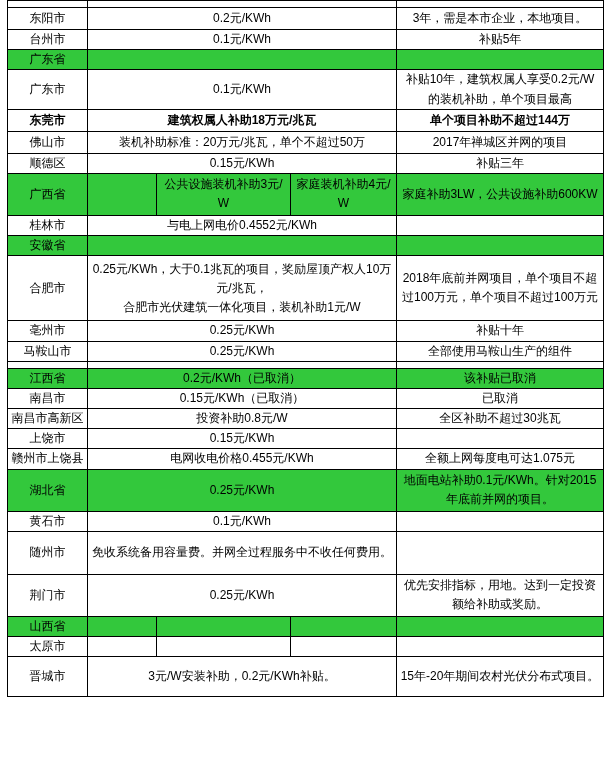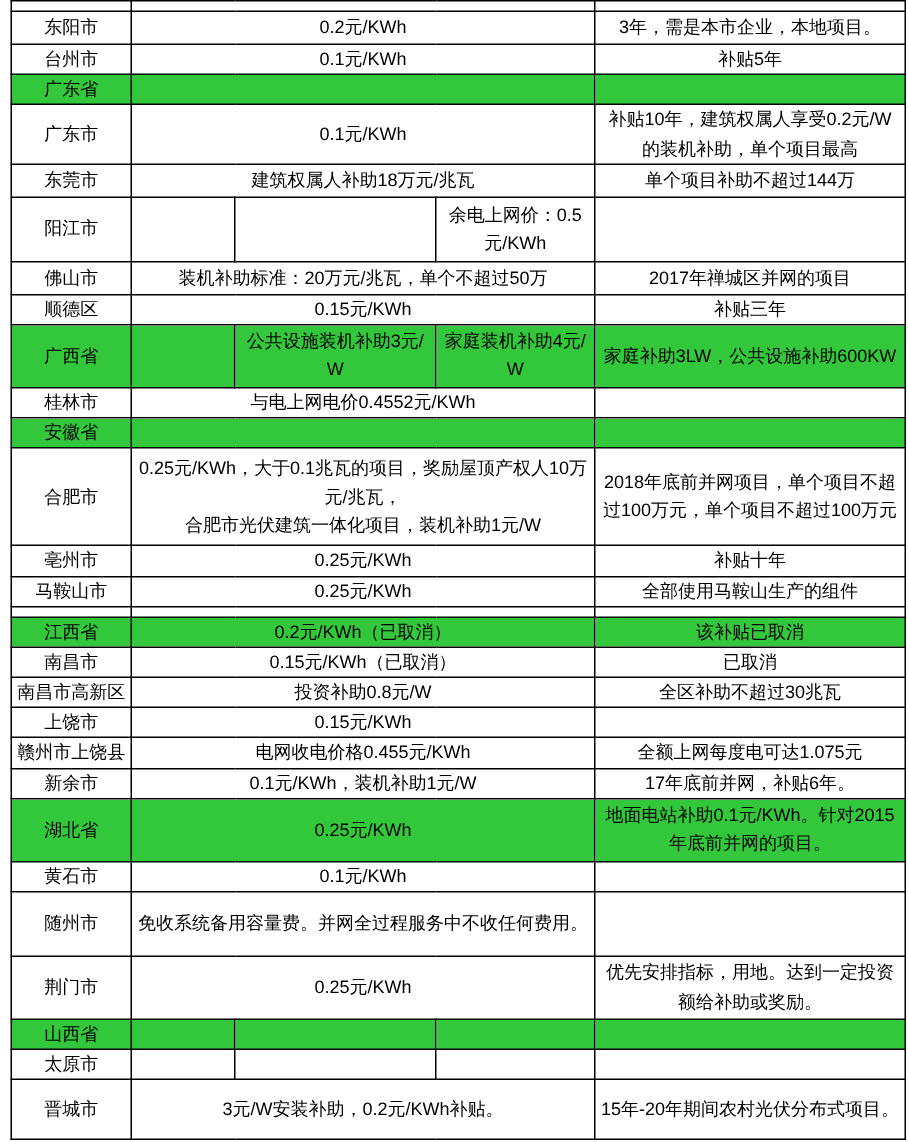--- a/index.html
+++ b/index.html
@@ -60,31 +60,24 @@
         <tr class="green" style="height: 18px;">
           <td>广东省</td>
           <td colspan="3"></td>
           <td></td>
         </tr>
         <tr style="height: 39px;">
           <td>广东市</td>
           <td colspan="3">0.1元/KWh</td>
           <td>补贴10年，建筑权属人享受0.2元/W的装机补助，单个项目最高</td>
         </tr>
-        <tr style="height: 22px;">
+        <tr style="height: 22px; font-weight: bold;">
           <td>东莞市</td>
           <td colspan="3">建筑权属人补助18万元/兆瓦</td>
           <td>单个项目补助不超过144万</td>
-        </tr>
-        <tr style="height: 43px;">
-          <td>阳江市</td>
-          <td></td>
-          <td></td>
-          <td>余电上网价：0.5元/KWh</td>
-          <td></td>
         </tr>
         <tr style="height: 22px;">
           <td>佛山市</td>
           <td colspan="3">装机补助标准：20万元/兆瓦，单个不超过50万</td>
           <td>2017年禅城区并网的项目</td>
         </tr>
         <tr style="height: 19px;">
           <td>顺德区</td>
           <td colspan="3">0.15元/KWh</td>
           <td>补贴三年</td>
@@ -145,25 +138,20 @@
         <tr style="height: 19px;">
           <td>上饶市</td>
           <td colspan="3">0.15元/KWh</td>
           <td></td>
         </tr>
         <tr style="height: 19px;">
           <td>赣州市上饶县</td>
           <td colspan="3">电网收电价格0.455元/KWh</td>
           <td>全额上网每度电可达1.075元</td>
         </tr>
-        <tr style="height: 19px;">
-          <td>新余市</td>
-          <td colspan="3">0.1元/KWh，装机补助1元/W</td>
-          <td>17年底前并网，补贴6年。</td>
-        </tr>
         <tr class="green" style="height: 42px;">
           <td>湖北省</td>
           <td colspan="3">0.25元/KWh</td>
           <td>地面电站补助0.1元/KWh。针对2015年底前并网的项目。</td>
         </tr>
         <tr style="height: 19px;">
           <td>黄石市</td>
           <td colspan="3">0.1元/KWh</td>
           <td></td>
         </tr>

